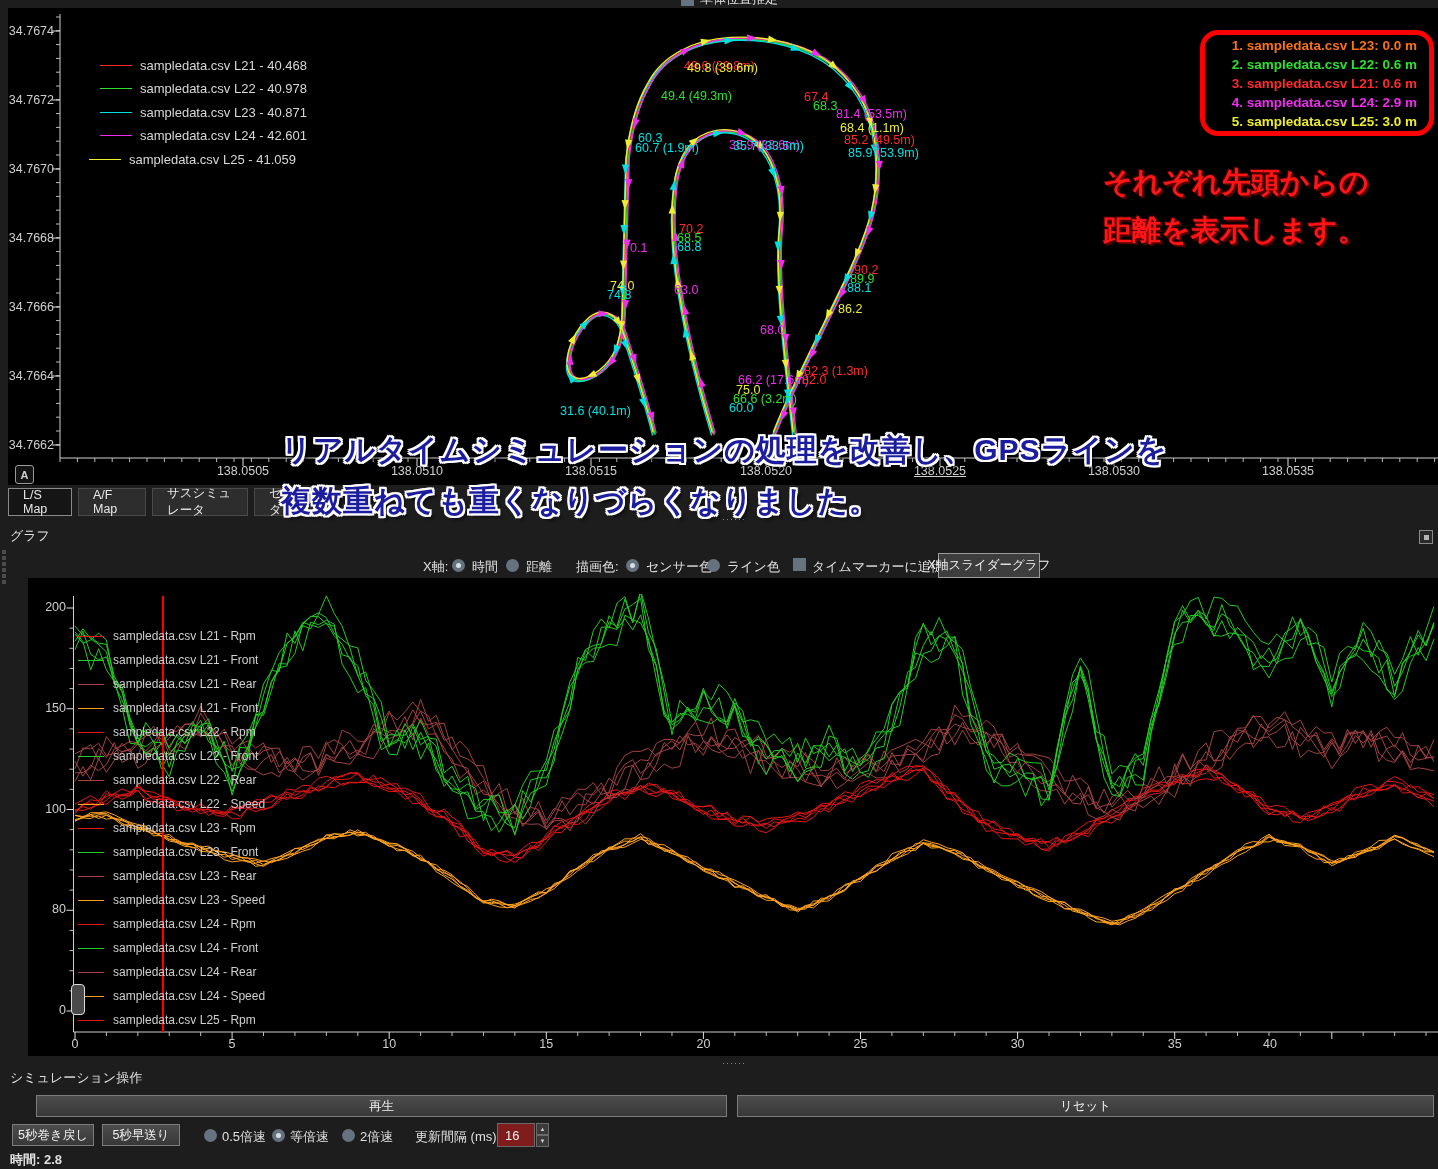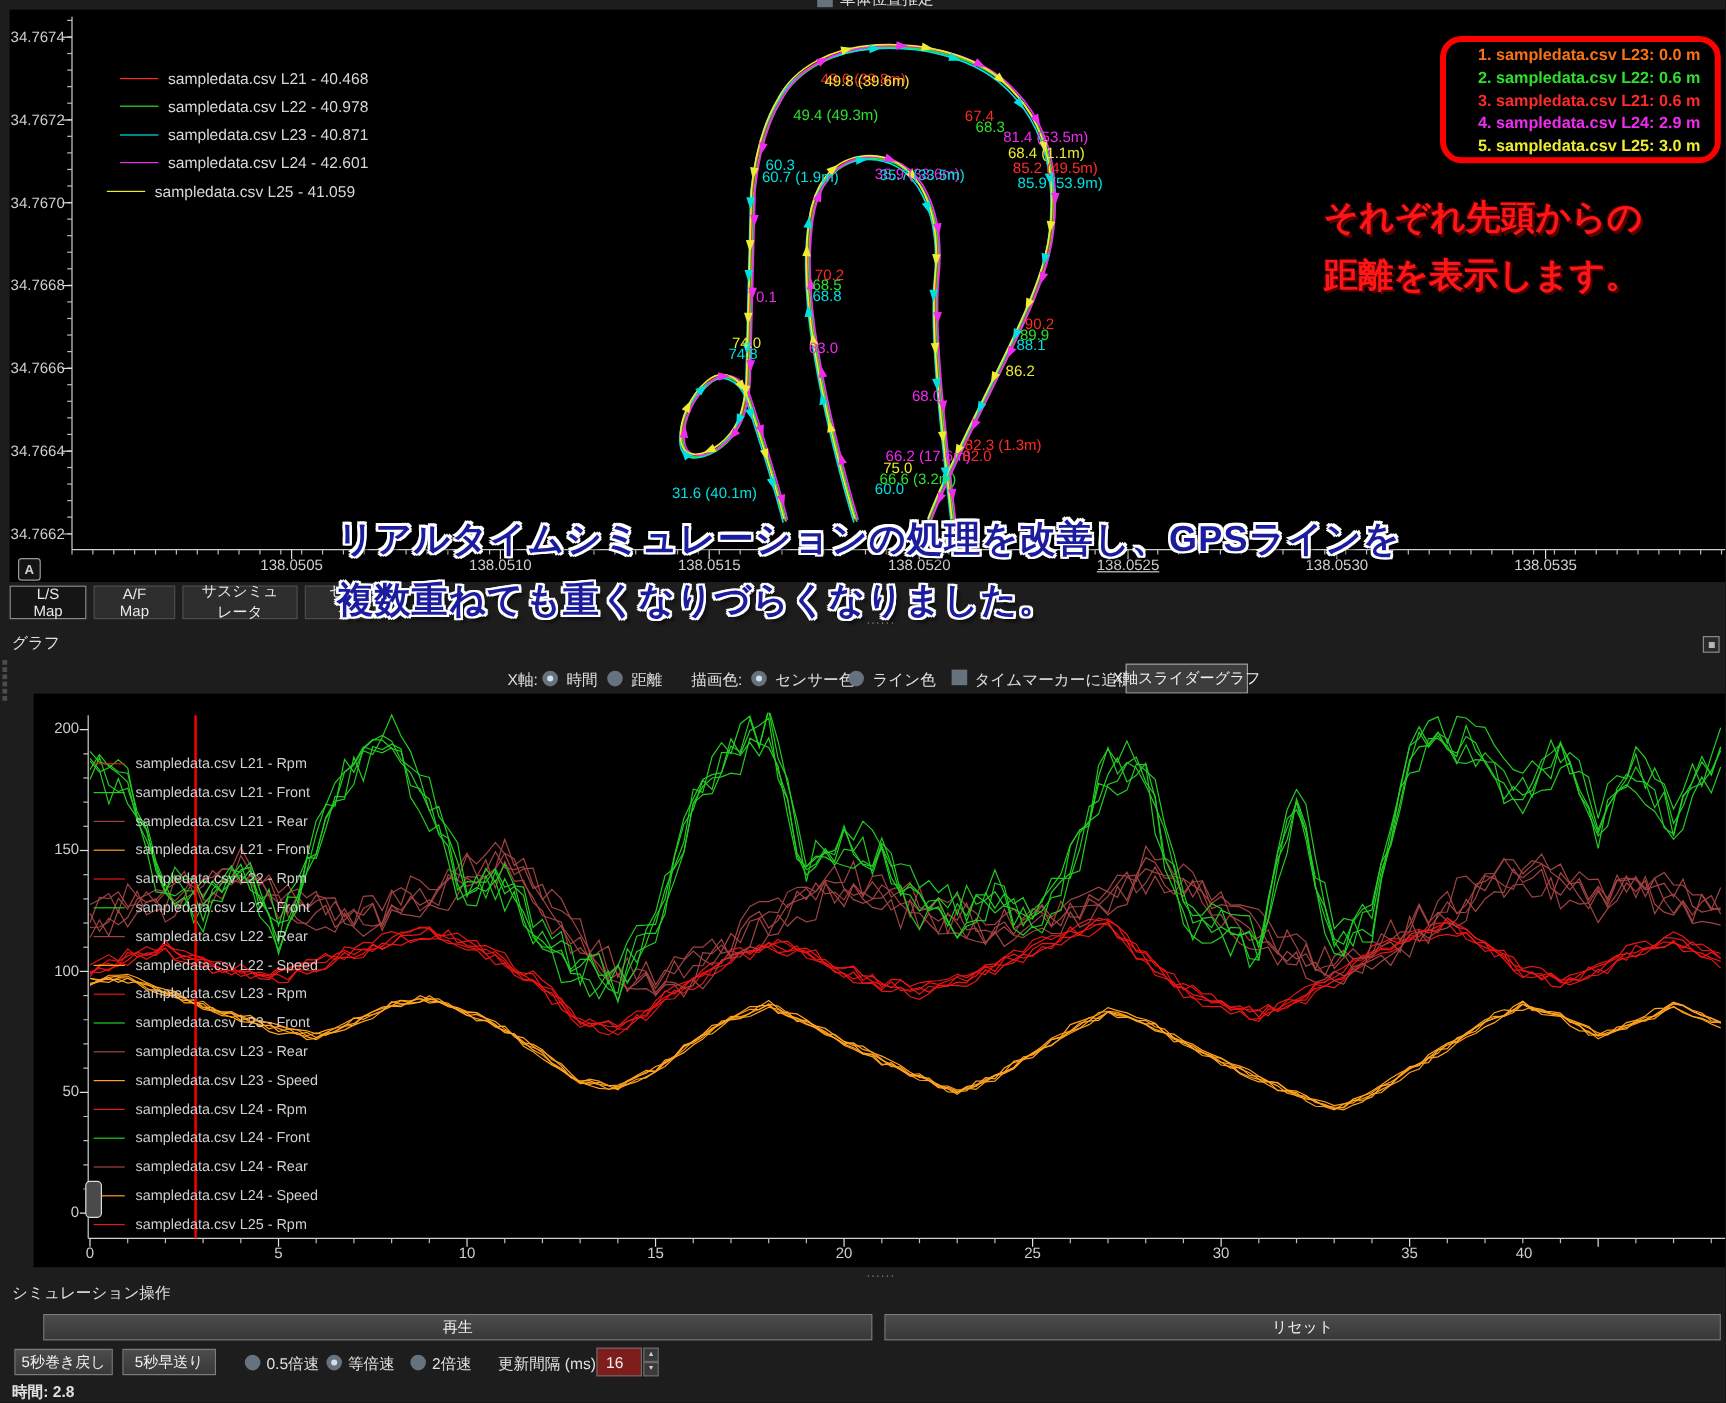--- a/index.html
+++ b/index.html
@@ -23,21 +23,21 @@
   #map-note{position:absolute;left:1103px;top:158px;font-size:29px;font-weight:bold;color:#ff1515;
     line-height:48px;white-space:nowrap;text-shadow:2px 2px 0 #550000,-1px -1px 0 #550000;}
   
   #update-note{position:absolute;left:281px;top:424px;font-size:30px;font-weight:bold;color:#1c1c9e;
     line-height:51px;white-space:nowrap;z-index:60;letter-spacing:1px;
     text-shadow:-2px 0 0 #fff,2px 0 0 #fff,0 -2px 0 #fff,0 2px 0 #fff,-2px -2px 0 #fff,2px 2px 0 #fff,-2px 2px 0 #fff,2px -2px 0 #fff,4px 4px 3px rgba(0,0,0,.55);}
   .map-ann{position:absolute;font-size:12.5px;white-space:nowrap;pointer-events:none;}
   
   #tabbar{position:absolute;left:0;top:487px;width:1438px;height:32px;}
   .tab{position:absolute;top:1px;height:28px;box-sizing:border-box;border:1px solid #4a4a4a;
-    background:#2d2d2d;color:#e8e8e8;font-size:12.5px;display:flex;align-items:center;justify-content:center;padding:0 14px;text-align:center;}
+    background:#2d2d2d;color:#e8e8e8;font-size:12.5px;display:flex;align-items:center;justify-content:center;padding:0 14px;}
   .tab.active{background:#151515;border-color:#8a8a8a;}
   
   #autoscale-btn{position:absolute;left:15px;top:465px;width:17px;height:17px;border:1.5px solid #9a9a9a;
     border-radius:3px;color:#cfcfcf;font-size:11px;font-weight:bold;display:flex;align-items:center;justify-content:center;background:#141414;}
   
   #graph-title{position:absolute;left:10px;top:527px;font-size:13px;color:#e0e0e0;}
   #popout-icon{position:absolute;left:1419px;top:530px;width:12px;height:12px;border:1px solid #8a8a8a;background:#2a2a2a;display:flex;align-items:center;justify-content:center;}
   #popout-icon span{width:5px;height:5px;background:#b5b5b5;display:block;}
   .hdots{position:absolute;color:#9a9a9a;font-size:9px;letter-spacing:1px;line-height:6px;}
   #left-grip{position:absolute;left:2px;top:550px;display:flex;flex-direction:column;gap:2px;}
@@ -616,21 +616,21 @@
       <div class="tick-label center-al" style="left: 369.2px; top: 1037px; width: 40px;">10</div>
       <div class="tick-label center-al" style="left: 526.3px; top: 1037px; width: 40px;">15</div>
       <div class="tick-label center-al" style="left: 683.4px; top: 1037px; width: 40px;">20</div>
       <div class="tick-label center-al" style="left: 840.5px; top: 1037px; width: 40px;">25</div>
       <div class="tick-label center-al" style="left: 997.6px; top: 1037px; width: 40px;">30</div>
       <div class="tick-label center-al" style="left: 1154.7px; top: 1037px; width: 40px;">35</div>
       <div class="tick-label center-al" style="left: 1250px; top: 1037px; width: 40px;">40</div>
       <div class="tick-label right-al" style="left: 20px; top: 600px; width: 46px;">200</div>
       <div class="tick-label right-al" style="left: 20px; top: 700.75px; width: 46px;">150</div>
       <div class="tick-label right-al" style="left: 20px; top: 801.5px; width: 46px;">100</div>
-      <div class="tick-label right-al" style="left: 20px; top: 902.25px; width: 46px;">50</div>
+      <div class="tick-label right-al" style="left: 20px; top: 902.25px; width: 46px;">80</div>
       <div class="tick-label right-al" style="left: 20px; top: 1003px; width: 46px;">0</div>
     </div>
   <div id="legend-scroll-thumb"></div>
 
   <div class="hdots" style="left:722px;top:1060px;">······</div>
   <div id="sim-title">シミュレーション操作</div>
 
   <div class="btn sim-btn" style="left:36px;top:1095px;width:691px;">再生</div>
   <div class="btn sim-btn" style="left:737px;top:1095px;width:697px;">リセット</div>
 

